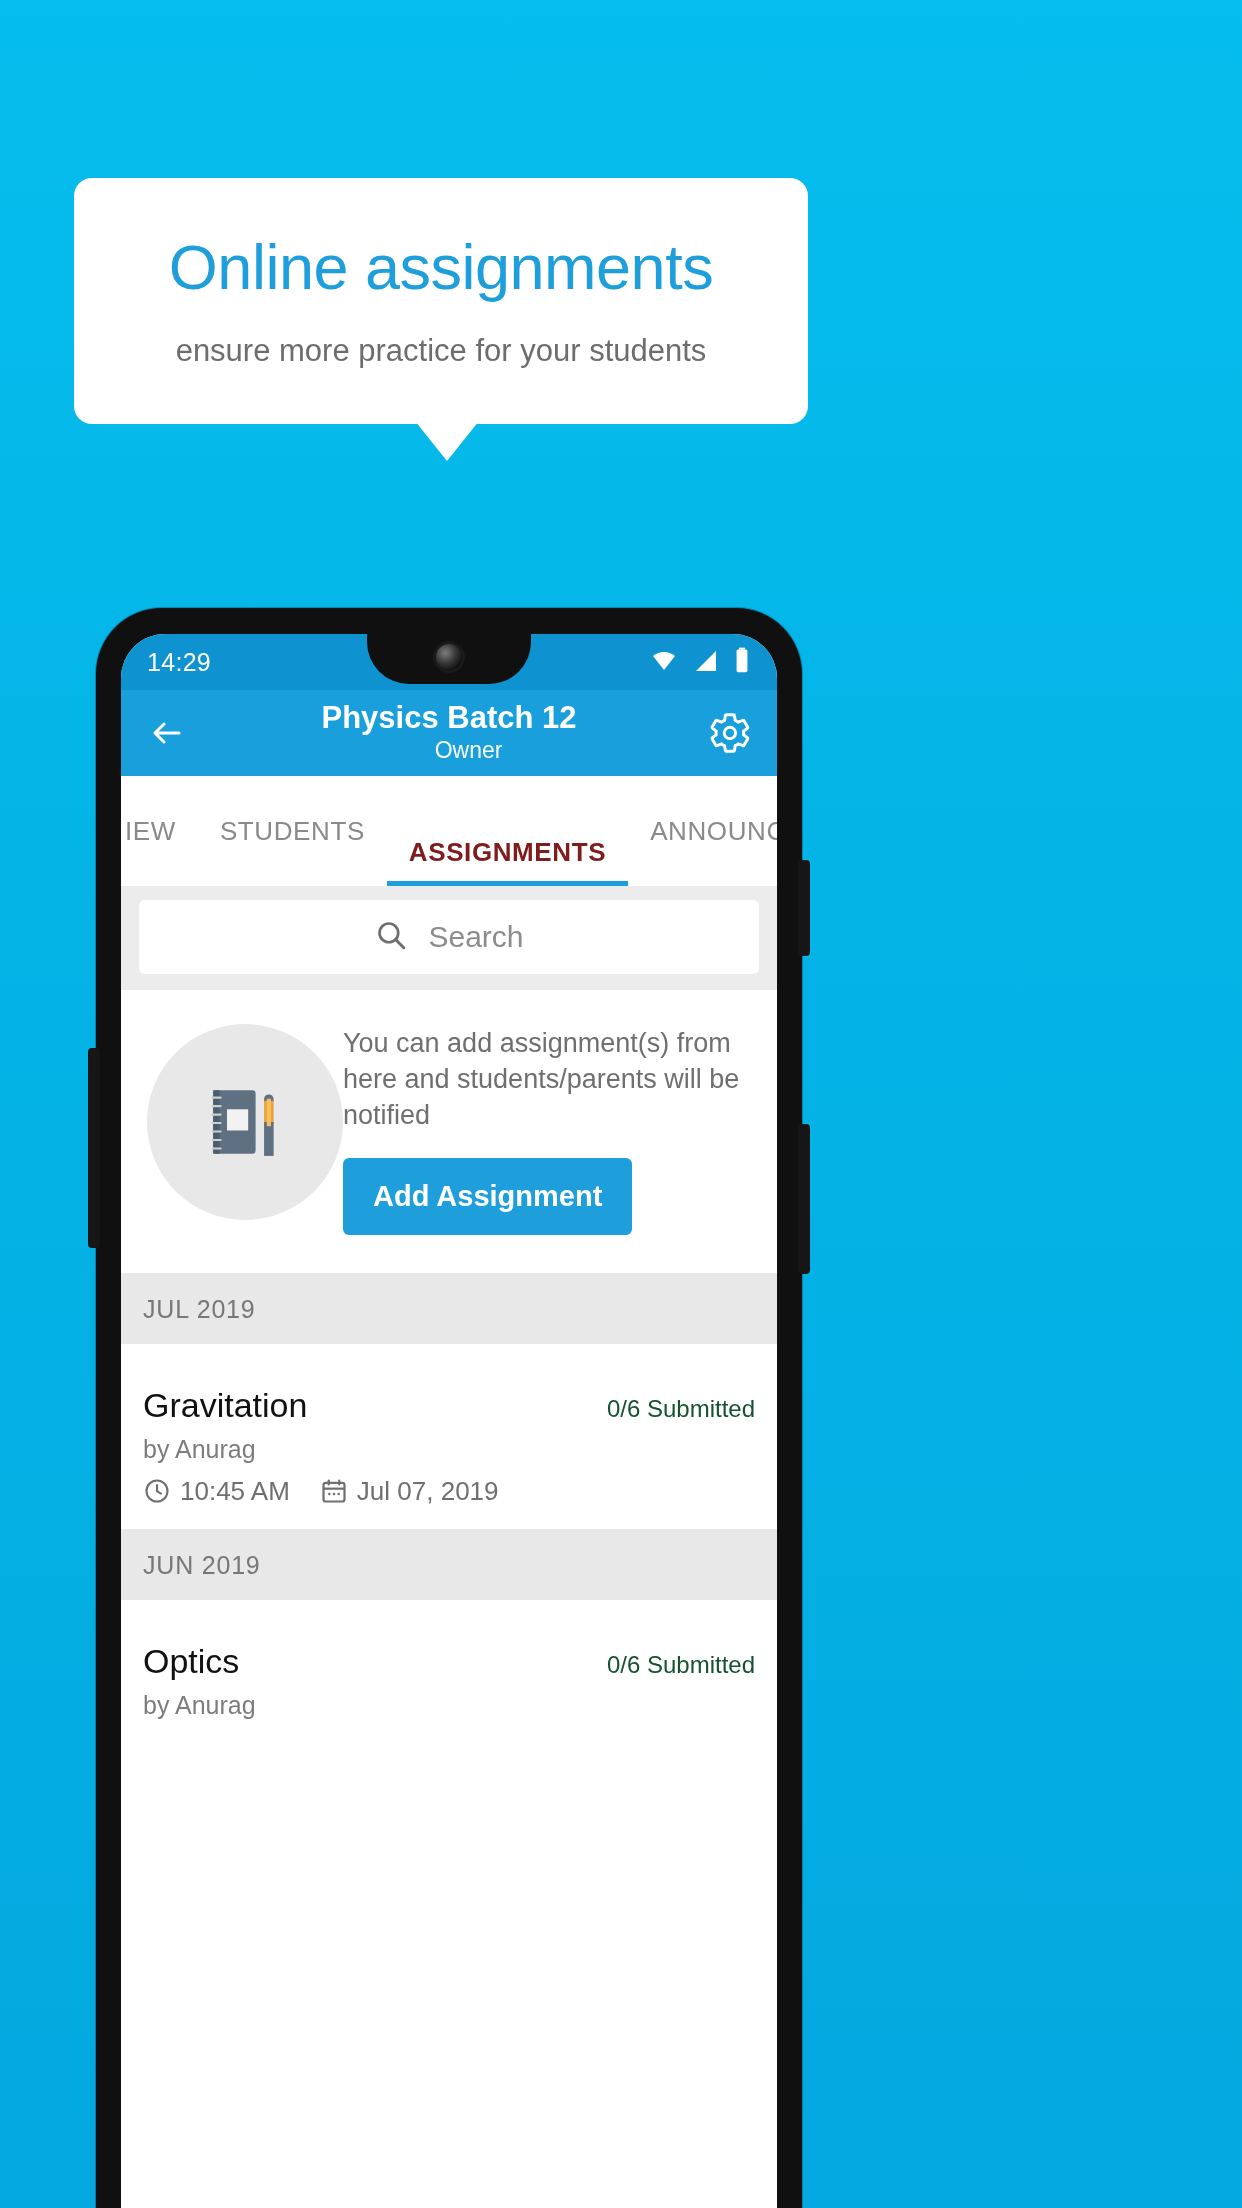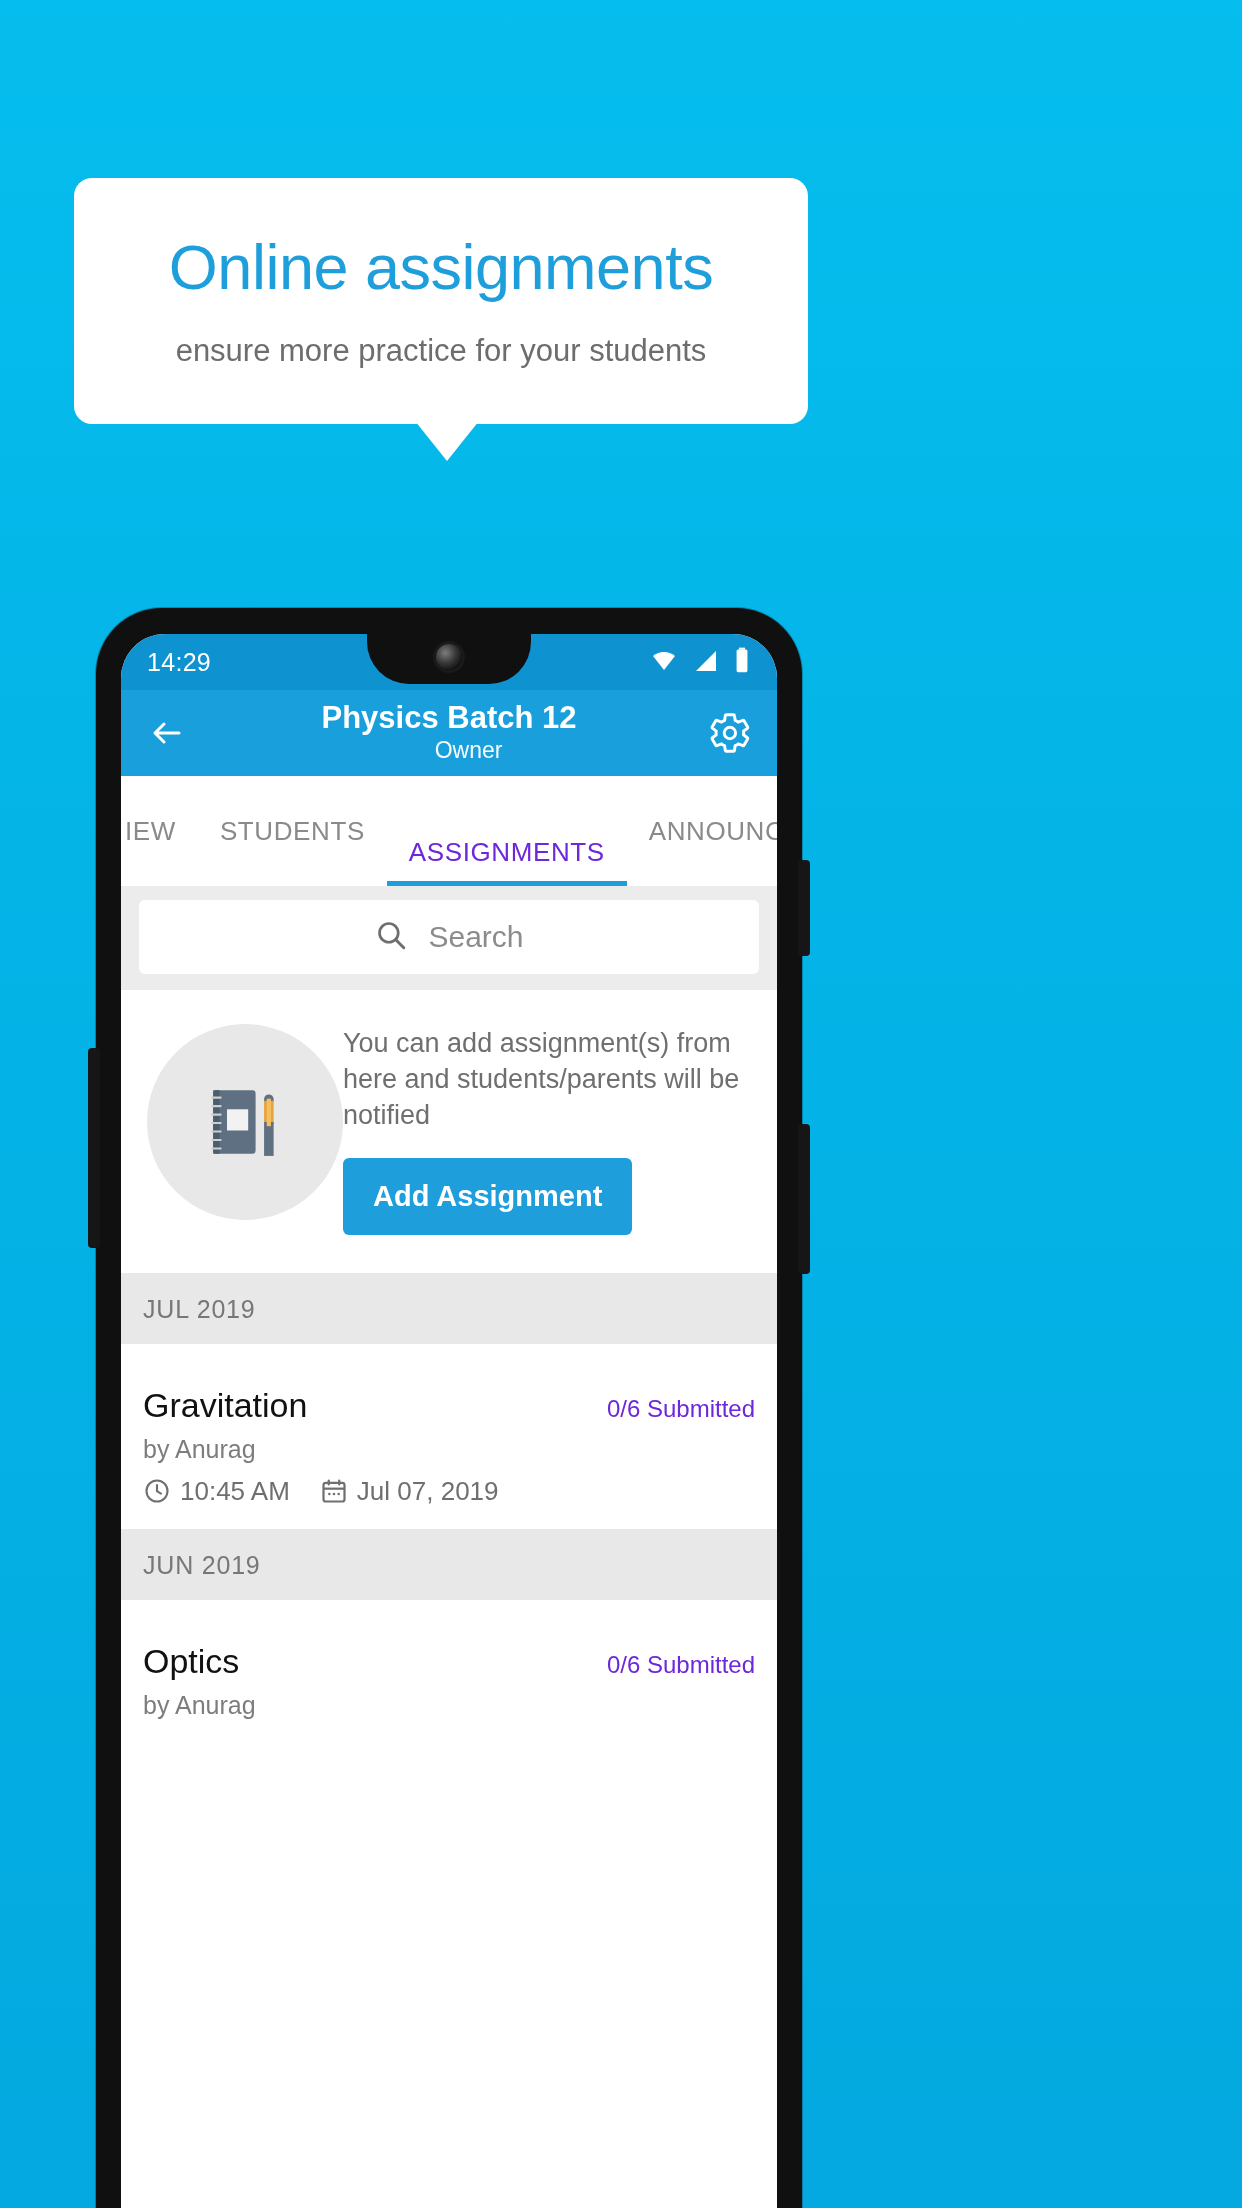--- a/index.html
+++ b/index.html
@@ -96,21 +96,21 @@
   #tab-bar{
     height:110px; background:#fff; display:flex; align-items:stretch;
     position:relative; overflow:hidden;
   }
   .tab{
     display:flex; align-items:center; justify-content:center;
     font-size:26px; letter-spacing:.6px; color:#8A8A8A; white-space:nowrap;
     padding:0 22px; position:relative; flex:none;
   }
   .tab.first{ padding-left:4px; }
-  .tab.active{ color:#6d28d9; font-weight:400;margin-top:42px; }
+  .tab.active{ color:#7f1d1d; font-weight:700;margin-top:42px; }
   .tab.active::after{
     content:""; position:absolute; left:0; right:0; bottom:0; height:5px; background:#1E9FDC;
   }
 
   
   #search-wrap{ background:#ECECEC; padding:14px 18px 16px; }
   #search-box{
     height:74px; background:#fff; border-radius:6px;
     display:flex; align-items:center; justify-content:center; gap:20px;
   }
@@ -136,21 +136,21 @@
   }
 
   
   .month-header{
     background:#E8E8E8; color:#777; font-size:25px; letter-spacing:.8px;
     padding:22px 22px 20px;
   }
   .assignment-row{ background:#fff; padding:20px 22px 22px; }
   .assignment-top{ display:flex; align-items:baseline; }
   .assignment-title{ font-size:34px; color:#111; flex:1;margin-top:22px; }
-  .assignment-sub{ font-size:24px; color:#6d28d9; }
+  .assignment-sub{ font-size:24px; color:#14532d; }
   .assignment-by{ font-size:25px; color:#7D7D7D; margin-top:10px; }
   .assignment-meta{
     display:flex; align-items:center; gap:9px; margin-top:12px;
     font-size:26px; color:#6F6F6F;
   }
   .assignment-meta .gap{ width:12px; }
   .icn{ display:inline-flex; align-items:center; }
 </style>
 </head>
 <body>

